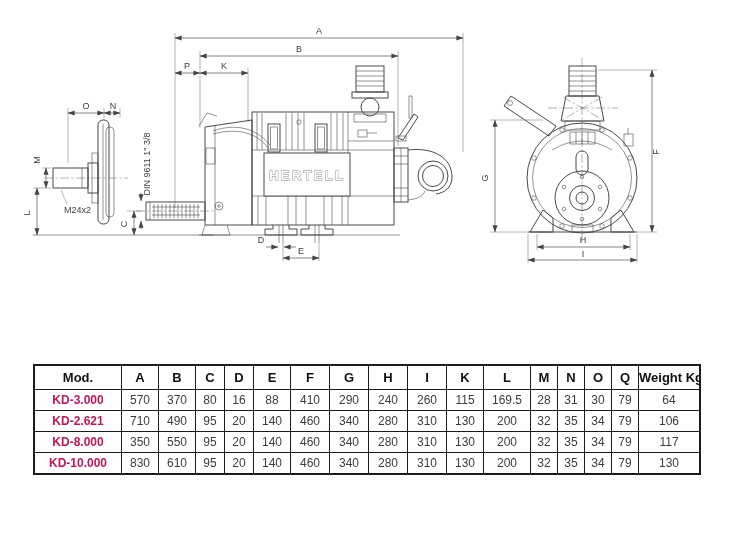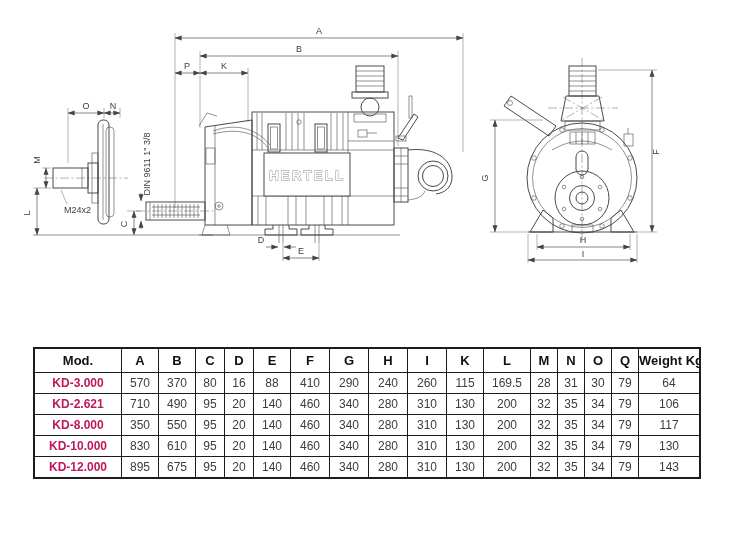--- a/index.html
+++ b/index.html
@@ -11,21 +11,21 @@
   .ln{fill:none;stroke:#4a4a4a;stroke-width:1;}
   .thin{stroke-width:0.6;}
   .dim{fill:none;stroke:#555;stroke-width:0.7;}
   .ext{fill:none;stroke:#777;stroke-width:0.55;}
   .cl{fill:none;stroke:#707070;stroke-width:0.55;stroke-dasharray:9 2.5 2 2.5;}
   .dlabel{font-family:"Liberation Sans",sans-serif;font-size:9px;fill:#3d3d3d;}
   .hertell{
     font-family:"Liberation Sans",sans-serif;font-size:13.5px;font-weight:bold;
     letter-spacing:2px;fill:#ffffff;stroke:#8a8a8a;stroke-width:0.9;paint-order:stroke;
   }
-  .table-wrap{position:absolute;left:33px;top:347px;}
+  .table-wrap{position:absolute;left:33px;top:364px;}
   table{
     border-collapse:collapse;table-layout:fixed;width:668px;
     border:2px solid #1c1c1c;background:#fff;
   }
   th,td{
     border:1px solid #1c1c1c;text-align:center;vertical-align:middle;
     padding:0;height:20px;font-size:12px;color:#3c3c3c;overflow:hidden;white-space:nowrap;
   }
   th{height:23px;font-size:13px;font-weight:bold;color:#111;}
   td.model{font-weight:bold;color:#be185d;font-size:12px;}
@@ -405,34 +405,15 @@
           <td>280</td>
           <td>310</td>
           <td>130</td>
           <td>200</td>
           <td>32</td>
           <td>35</td>
           <td>34</td>
           <td>79</td>
           <td>130</td>
         </tr>
-        <tr>
-          <td class="model">KD-12.000</td>
-          <td>895</td>
-          <td>675</td>
-          <td>95</td>
-          <td>20</td>
-          <td>140</td>
-          <td>460</td>
-          <td>340</td>
-          <td>280</td>
-          <td>310</td>
-          <td>130</td>
-          <td>200</td>
-          <td>32</td>
-          <td>35</td>
-          <td>34</td>
-          <td>79</td>
-          <td>143</td>
-        </tr>
       </tbody>
   </table>
 </div>
 
 </body></html>

